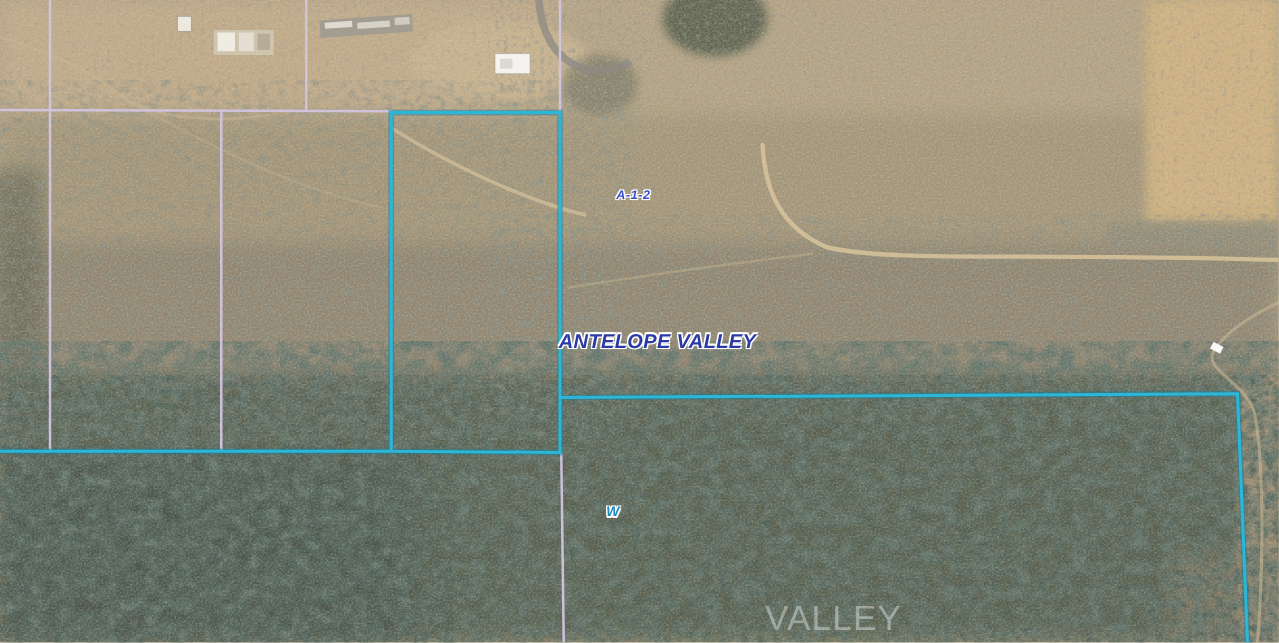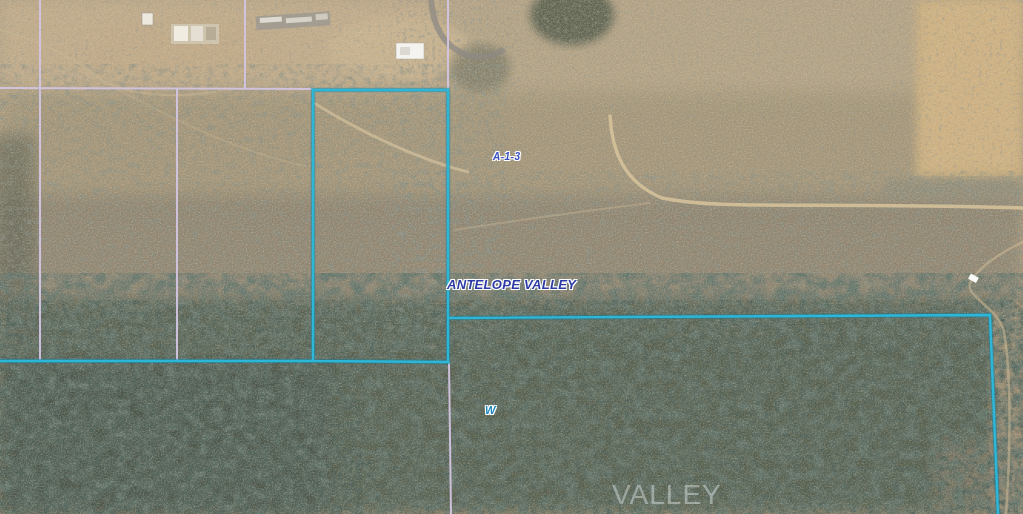--- a/index.html
+++ b/index.html
@@ -16,21 +16,21 @@
   .hlu{stroke:var(--highlight-line-dark,#117e9e);stroke-width:4.6;fill:none;opacity:.45;}
   .hl{stroke:var(--highlight-line,#2cb7d9);stroke-width:2.4;fill:none;}
   
   .map-label{
     position:absolute;
     font-style:italic;font-weight:bold;white-space:nowrap;
     text-shadow:-1px -1px 0 #fff,1px -1px 0 #fff,-1px 1px 0 #fff,1px 1px 0 #fff,0 0 2px #fff;
     pointer-events:none;
   }
   .lbl-zoning{left:493px;top:151px;font-size:10px;letter-spacing:.5px;color:var(--zoning-label,#3a4fc4);}
-  .lbl-area{left:447px;top:277px;font-size:13px;letter-spacing:.3px;color:var(--area-label,#2b3aa4);}
+  .lbl-area{left:447px;top:265px;font-size:16px;letter-spacing:.3px;color:var(--area-label,#2b3aa4);}
   .lbl-street{left:485px;top:404px;font-size:11px;color:var(--street-label,#1b87bb);}
   .watermark{
     position:absolute;left:612px;top:479px;
     font-size:28px;font-weight:400;letter-spacing:1px;
     color:var(--watermark,rgba(235,240,245,0.42));
     pointer-events:none;
   }
 </style>
 </head>
 <body>
@@ -139,18 +139,18 @@
     </g>
 
     <g>
       <path class="hlu" d="M0,361 L313,361 M313,361 L313,90 L448,90 L448,362 L313,361 M448,318 L990,315 L998,514"></path>
       <path class="hl" d="M0,361 L313,361"></path>
       <path class="hl" d="M313,361 L313,90 L448,90 L448,362 L313,361"></path>
       <path class="hl" d="M448,318 L990,315 L998,514"></path>
     </g>
   </svg>
 
-  <div class="map-label lbl-zoning">A-1-3</div>
+  <div class="map-label lbl-zoning">A-1-2</div>
   <div class="map-label lbl-area">ANTELOPE VALLEY</div>
   <div class="map-label lbl-street">W</div>
   <div class="watermark">VALLEY</div>
 
 </div>
 
 </body></html>

